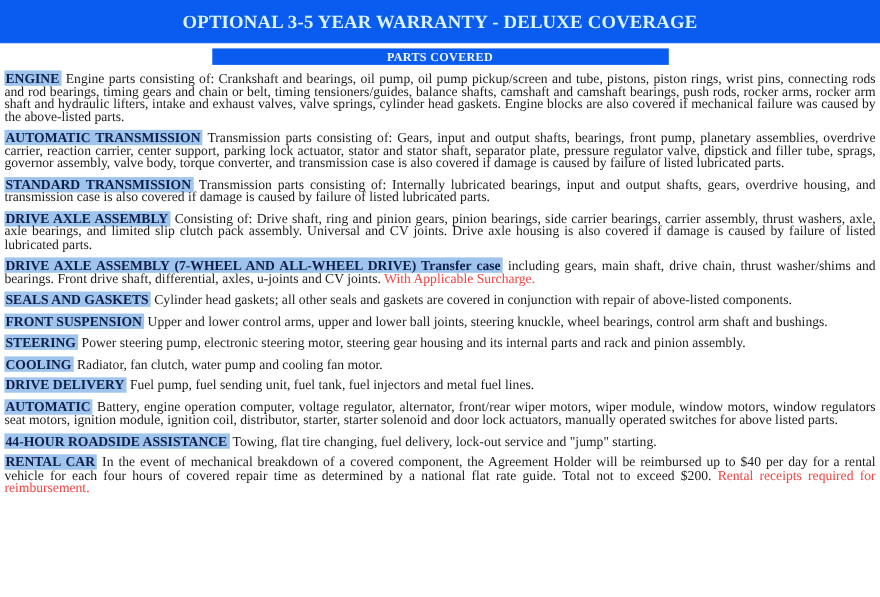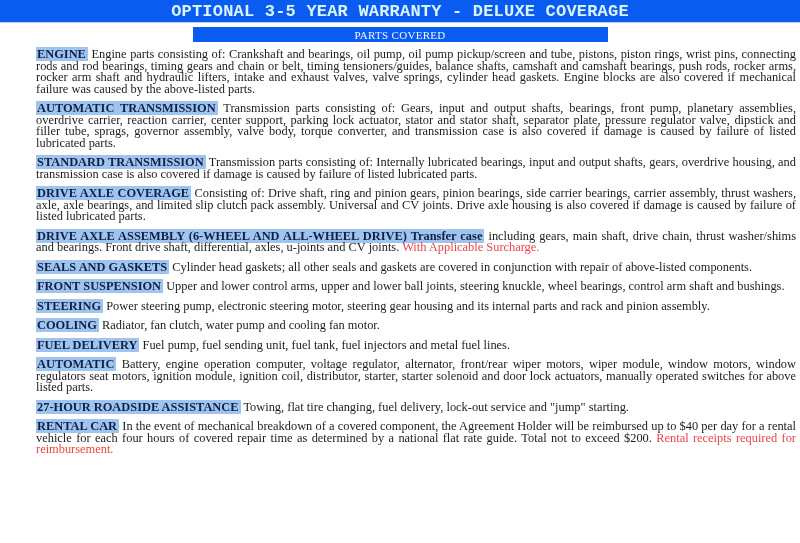--- a/index.html
+++ b/index.html
@@ -11,43 +11,41 @@
     --body-text:#1c1c1c;
     --page-bg:#ffffff;
   }
   *{margin:0;padding:0;box-sizing:border-box;}
   html,body{background:#fff;}
   .page{
     width:800px;height:543px;overflow:hidden;background:var(--page-bg);
     font-family:"Liberation Serif","DejaVu Serif",serif;position:relative;
   }
   .title-bar{
-    width:100%;height:23px;background:var(--bar-blue);
+    width:100%;height:40px;background:var(--bar-blue);
     display:flex;align-items:center;justify-content:center;
     border-bottom:1px solid #b9d4f2;
-    font-family:Liberation Mono, monospace;
   }
   .title-bar span{
     color:var(--title-text);font-weight:bold;font-size:17px;letter-spacing:.2px;
     white-space:nowrap;
   }
   .banner-row{
     width:100%;display:flex;justify-content:center;margin-top:4px;margin-bottom:7px;
   }
   .banner{
     width:415px;height:15px;background:var(--bar-blue);
     display:flex;align-items:center;justify-content:center;
   }
   .banner span{
-    color:var(--banner-text);font-weight:normal;font-size:11px;letter-spacing:.3px;
+    color:var(--banner-text);font-weight:bold;font-size:11px;letter-spacing:.3px;
     white-space:nowrap;
   }
   .content{
     padding:0 4px;
-    margin-left:32px;
   }
   .section{
     font-size:12.4px;line-height:11.5px;color:var(--body-text);
     text-align:justify;margin-bottom:8px;
   }
   .section .hl{
     background:var(--highlight);color:var(--heading-text);
     font-weight:bold;padding:0 2px 0 1px;
   }
   .section b{font-weight:normal;color:#ef4444;}
@@ -61,24 +59,24 @@
   </div>
   <div class="banner-row">
     <div class="banner">
       <span>PARTS COVERED</span>
     </div>
   </div>
   <div class="content" id="sections">
       <p class="section"><span class="hl">ENGINE</span><span> Engine parts consisting of: Crankshaft and bearings, oil pump, oil pump pickup/screen and tube, pistons, piston rings, wrist pins, connecting rods and rod bearings, timing gears and chain or belt, timing tensioners/guides, balance shafts, camshaft and camshaft bearings, push rods, rocker arms, rocker arm shaft and hydraulic lifters, intake and exhaust valves, valve springs, cylinder head gaskets. Engine blocks are also covered if mechanical failure was caused by the above-listed parts.</span></p>
       <p class="section"><span class="hl">AUTOMATIC TRANSMISSION</span><span> Transmission parts consisting of: Gears, input and output shafts, bearings, front pump, planetary assemblies, overdrive carrier, reaction carrier, center support, parking lock actuator, stator and stator shaft, separator plate, pressure regulator valve, dipstick and filler tube, sprags, governor assembly, valve body, torque converter, and transmission case is also covered if damage is caused by failure of listed lubricated parts.</span></p>
       <p class="section"><span class="hl">STANDARD TRANSMISSION</span><span> Transmission parts consisting of: Internally lubricated bearings, input and output shafts, gears, overdrive housing, and transmission case is also covered if damage is caused by failure of listed lubricated parts.</span></p>
-      <p class="section"><span class="hl">DRIVE AXLE COVERAGE</span><span> Consisting of: Drive shaft, ring and pinion gears, pinion bearings, side carrier bearings, carrier assembly, thrust washers, axle, axle bearings, and limited slip clutch pack assembly. Universal and CV joints. Drive axle housing is also covered if damage is caused by failure of listed lubricated parts.</span></p>
-      <p class="section"><span class="hl">DRIVE AXLE ASSEMBLY (6-WHEEL AND ALL-WHEEL DRIVE) Transfer case</span><span> including gears, main shaft, drive chain, thrust washer/shims and bearings. Front drive shaft, differential, axles, u-joints and CV joints.</span><b> With Applicable Surcharge.</b></p>
+      <p class="section"><span class="hl">DRIVE AXLE ASSEMBLY</span><span> Consisting of: Drive shaft, ring and pinion gears, pinion bearings, side carrier bearings, carrier assembly, thrust washers, axle, axle bearings, and limited slip clutch pack assembly. Universal and CV joints. Drive axle housing is also covered if damage is caused by failure of listed lubricated parts.</span></p>
+      <p class="section"><span class="hl">DRIVE AXLE ASSEMBLY (7-WHEEL AND ALL-WHEEL DRIVE) Transfer case</span><span> including gears, main shaft, drive chain, thrust washer/shims and bearings. Front drive shaft, differential, axles, u-joints and CV joints.</span><b> With Applicable Surcharge.</b></p>
       <p class="section"><span class="hl">SEALS AND GASKETS</span><span> Cylinder head gaskets; all other seals and gaskets are covered in conjunction with repair of above-listed components.</span></p>
       <p class="section"><span class="hl">FRONT SUSPENSION</span><span> Upper and lower control arms, upper and lower ball joints, steering knuckle, wheel bearings, control arm shaft and bushings.</span></p>
       <p class="section"><span class="hl">STEERING</span><span> Power steering pump, electronic steering motor, steering gear housing and its internal parts and rack and pinion assembly.</span></p>
       <p class="section"><span class="hl">COOLING</span><span> Radiator, fan clutch, water pump and cooling fan motor.</span></p>
-      <p class="section"><span class="hl">FUEL DELIVERY</span><span> Fuel pump, fuel sending unit, fuel tank, fuel injectors and metal fuel lines.</span></p>
+      <p class="section"><span class="hl">DRIVE DELIVERY</span><span> Fuel pump, fuel sending unit, fuel tank, fuel injectors and metal fuel lines.</span></p>
       <p class="section"><span class="hl">AUTOMATIC</span><span> Battery, engine operation computer, voltage regulator, alternator, front/rear wiper motors, wiper module, window motors, window regulators seat motors, ignition module, ignition coil, distributor, starter, starter solenoid and door lock actuators, manually operated switches for above listed parts.</span></p>
-      <p class="section"><span class="hl">27-HOUR ROADSIDE ASSISTANCE</span><span> Towing, flat tire changing, fuel delivery, lock-out service and "jump" starting.</span></p>
+      <p class="section"><span class="hl">44-HOUR ROADSIDE ASSISTANCE</span><span> Towing, flat tire changing, fuel delivery, lock-out service and "jump" starting.</span></p>
       <p class="section"><span class="hl">RENTAL CAR</span><span> In the event of mechanical breakdown of a covered component, the Agreement Holder will be reimbursed up to $40 per day for a rental vehicle for each four hours of covered repair time as determined by a national flat rate guide. Total not to exceed $200.</span><b> Rental receipts required for reimbursement.</b></p>
     </div>
 </div>
 
 </body></html>

